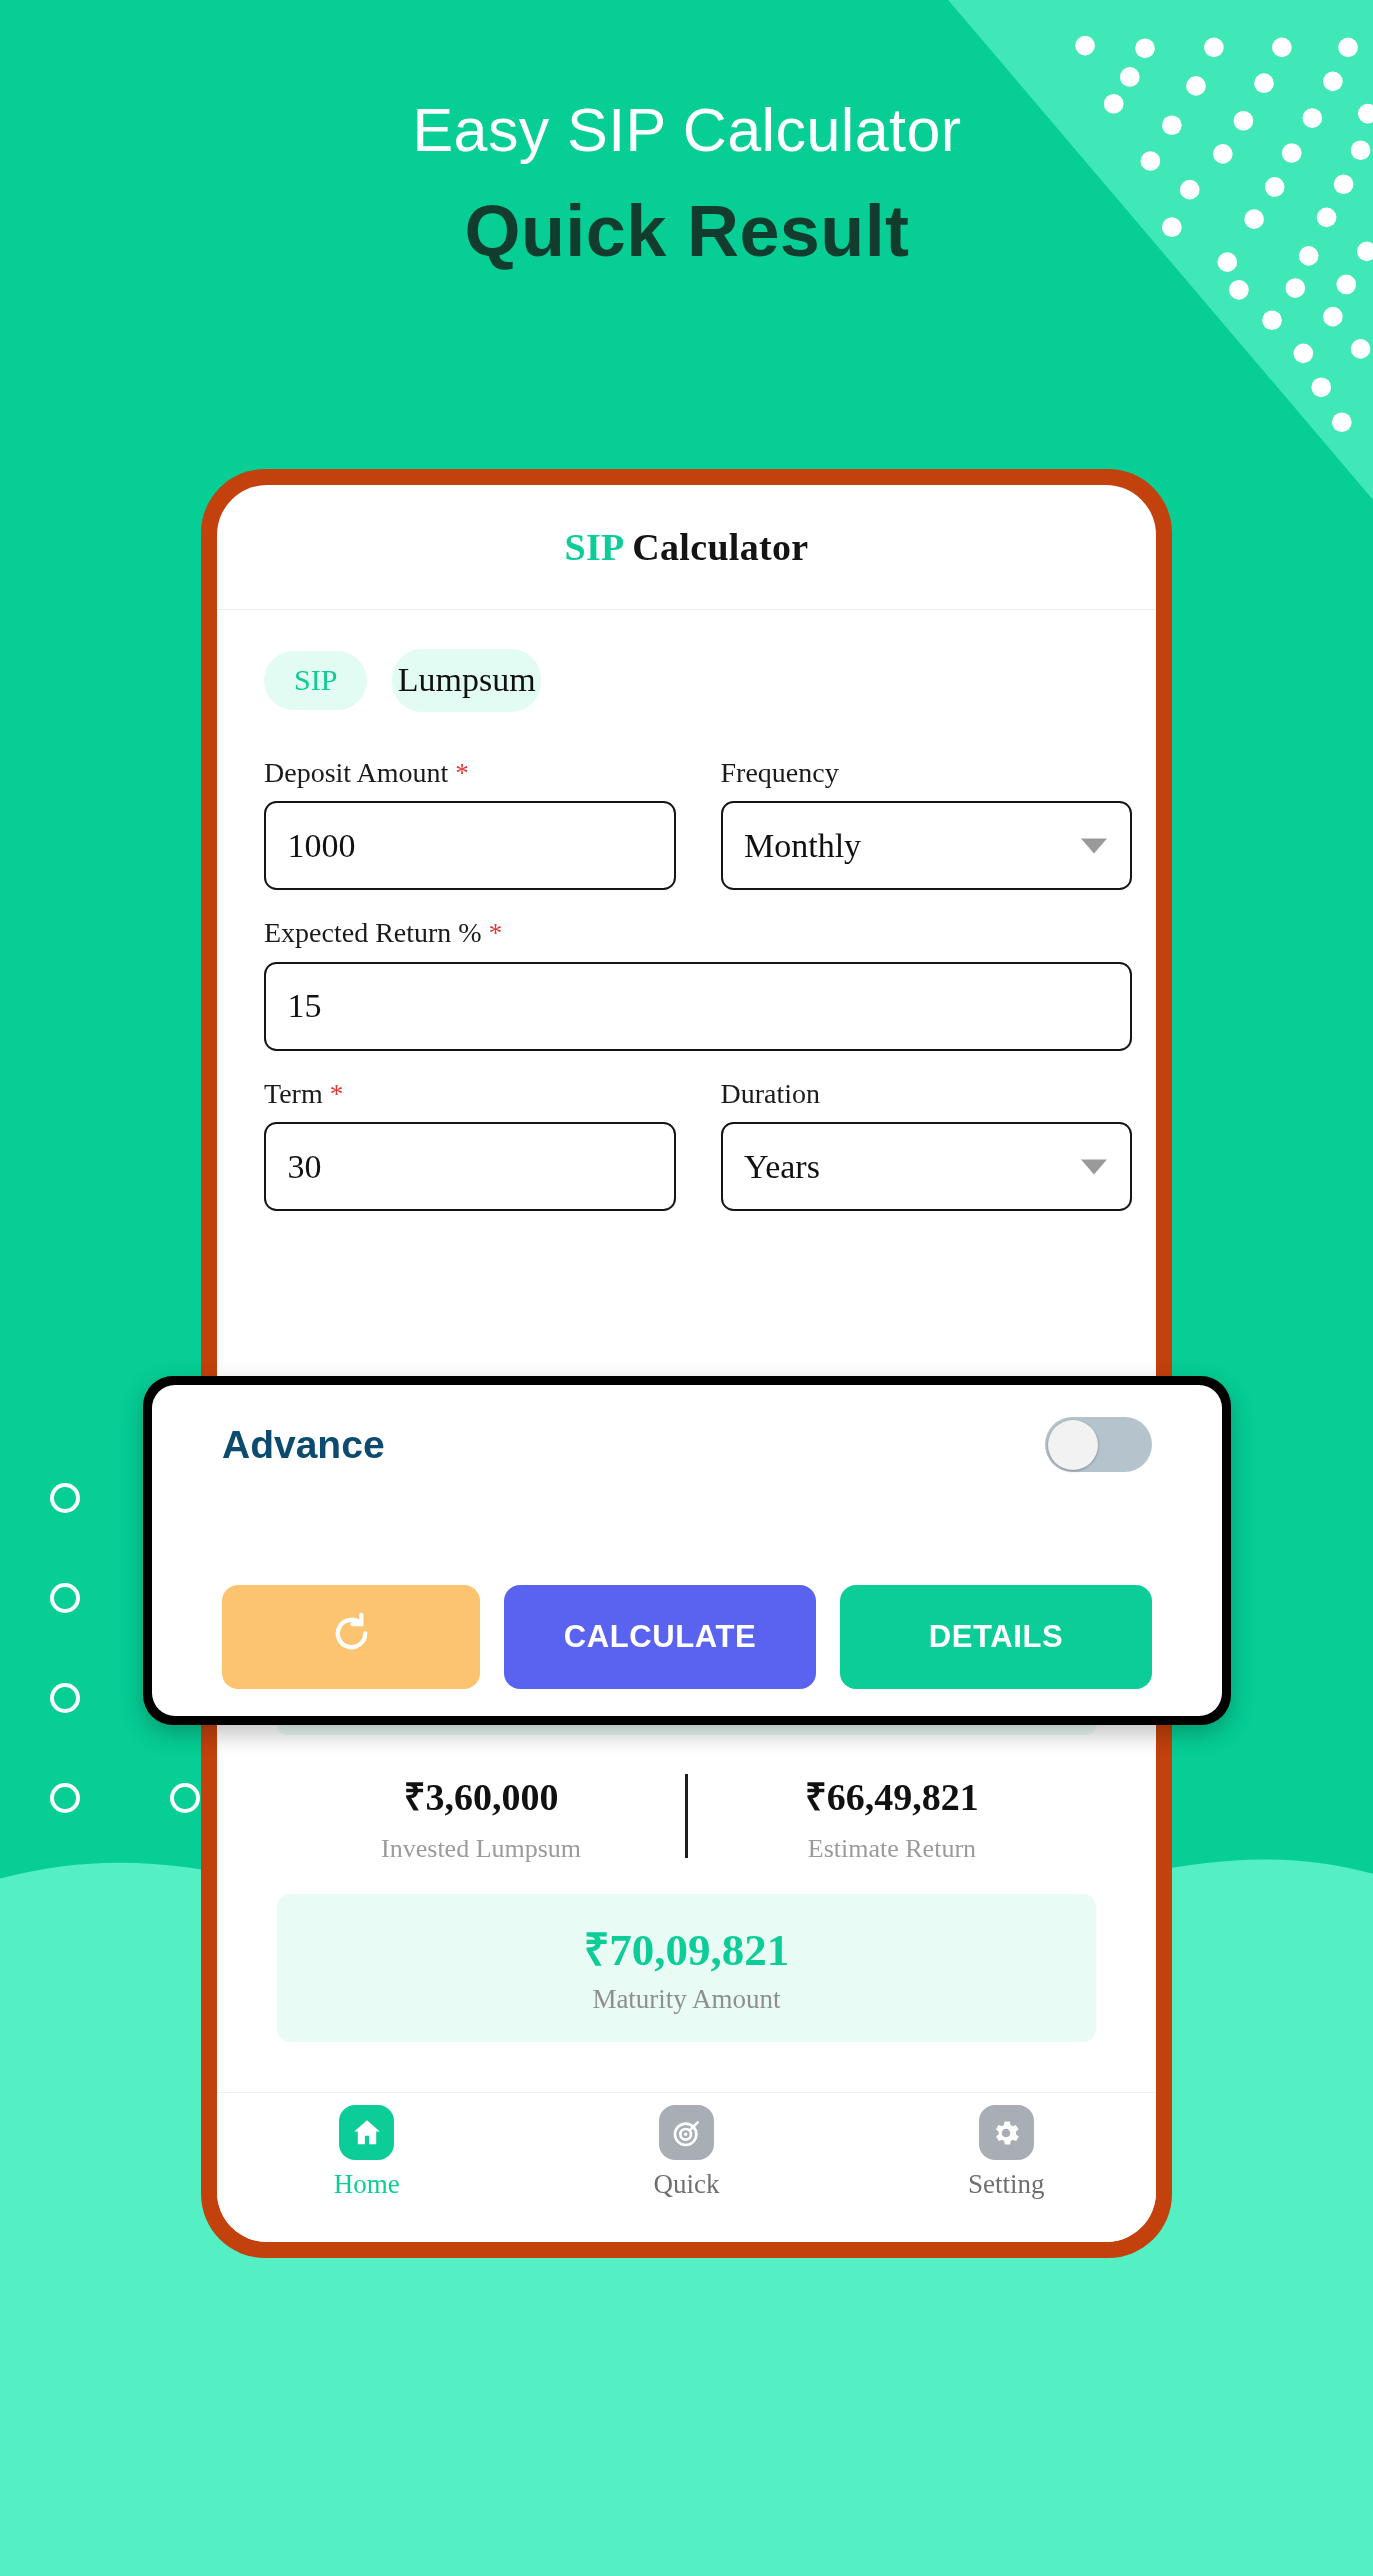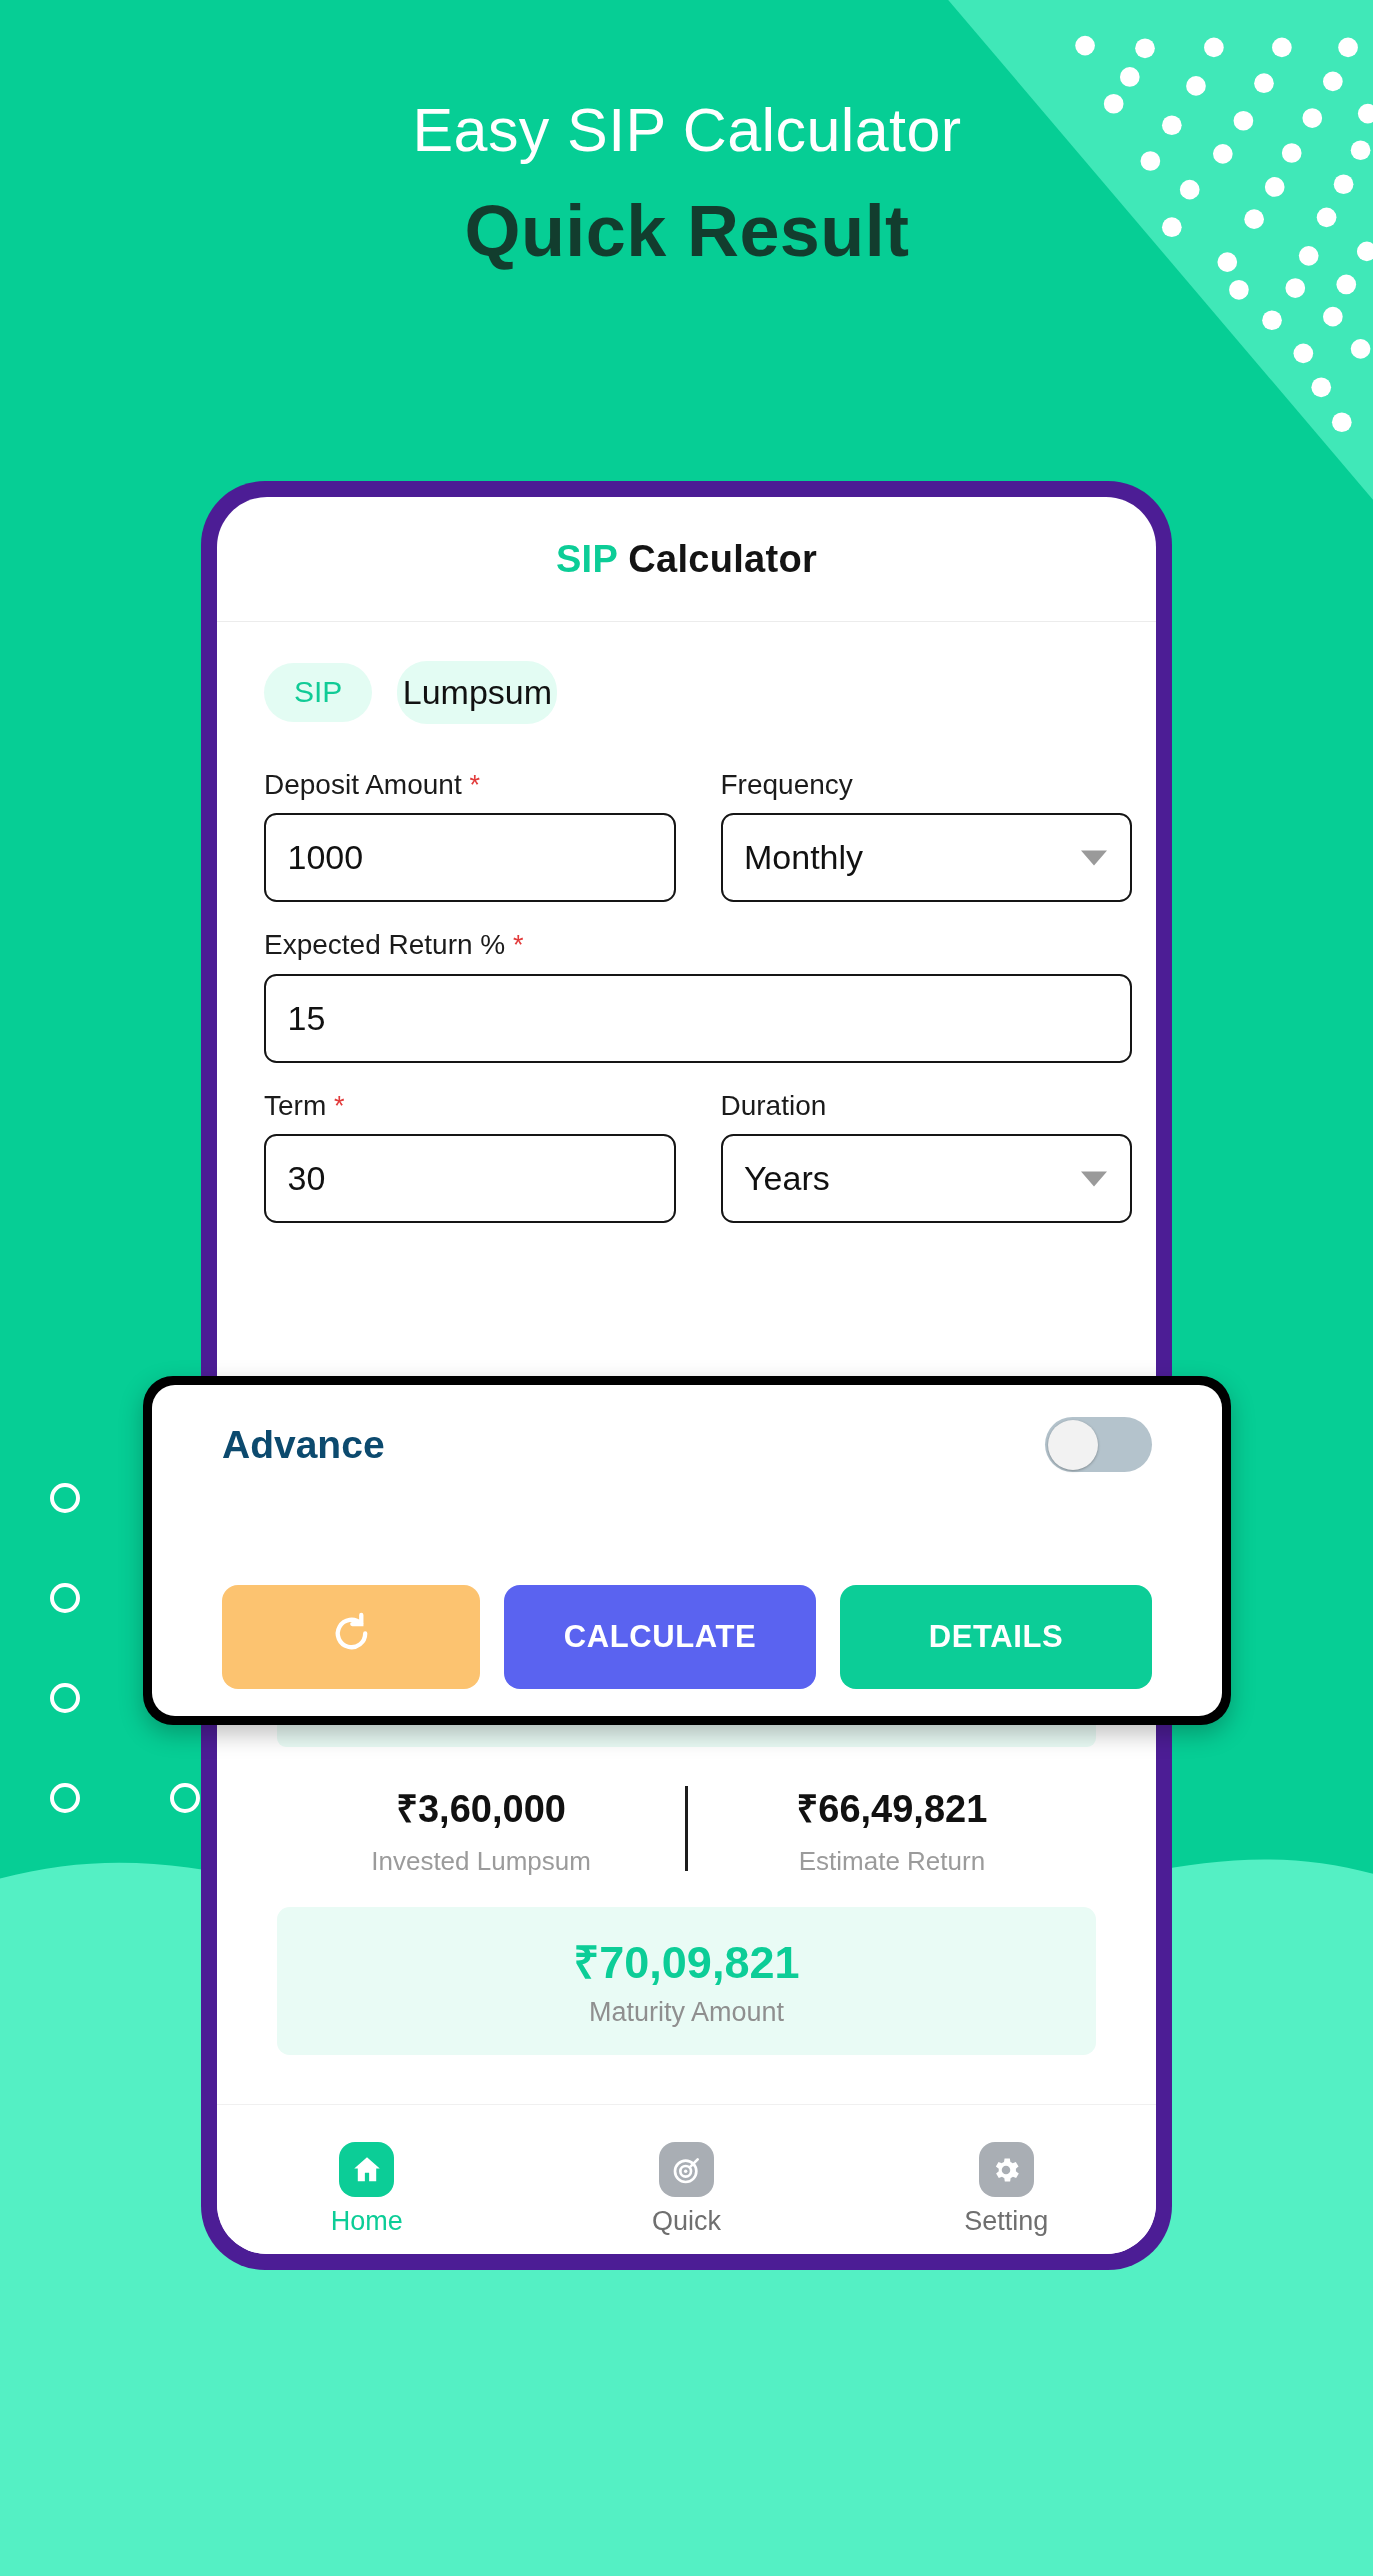--- a/index.html
+++ b/index.html
@@ -30,22 +30,22 @@
     position:absolute; width:30px; height:30px; border-radius:50%;
     border:4.5px solid #ffffff; z-index:2;
   }
 
   
   #phone {
     position:absolute; left:201px; top:469px; width:971px; height:837px;
     z-index:4;
   }
   .phone-frame {
-    position:absolute; left:0; top:12px; width:971px; height:1789px;
-    background:#4c1d95; border-radius:64px; padding:16px;
+    position:absolute; left:0; top:0; width:971px; height:1789px;
+    background:#c2410c; border-radius:64px; padding:16px;font-family:Liberation Serif, serif;
   }
   .phone-screen {
     width:100%; height:100%; background:#fff; border-radius:50px;
     overflow:hidden; position:relative;
   }
 
   
   .app-header {
     height:125px; display:flex; align-items:center; justify-content:center;
     border-bottom:1.8px solid #ececec;
@@ -95,21 +95,21 @@
   .maturity {
     background:#e9fbf5; border-radius:12.5px; padding:23px 0 27px 0; text-align:center;
   }
   .mval { font-size:45px; font-weight:bold; color:#0ccd97; }
   .mlabel { font-size:27px; color:#8f8f8f; margin-top:6px; }
 
   
   .bottom-nav {
     position:absolute; left:0; right:0; bottom:0; height:150px;
     border-top:1.8px solid #f0f0f0; display:flex; align-items:flex-start;
-    padding-top:37px; background:#fff;gap:20px;
+    padding-top:12px; background:#fff;gap:20px;
   }
   .nav-item { flex:1; text-align:center; }
   .nav-ico {
     width:55px; height:55px; border-radius:16px; margin:0 auto 9px auto;
     display:flex; align-items:center; justify-content:center;
   }
   .nav-ico.active { background:#0ccd97; }
   .nav-ico.idle { background:#a9aeb4; }
   .nav-label { font-size:27px; color:#6f6f6f; }
   .nav-label.active { color:#0ccd97; }

